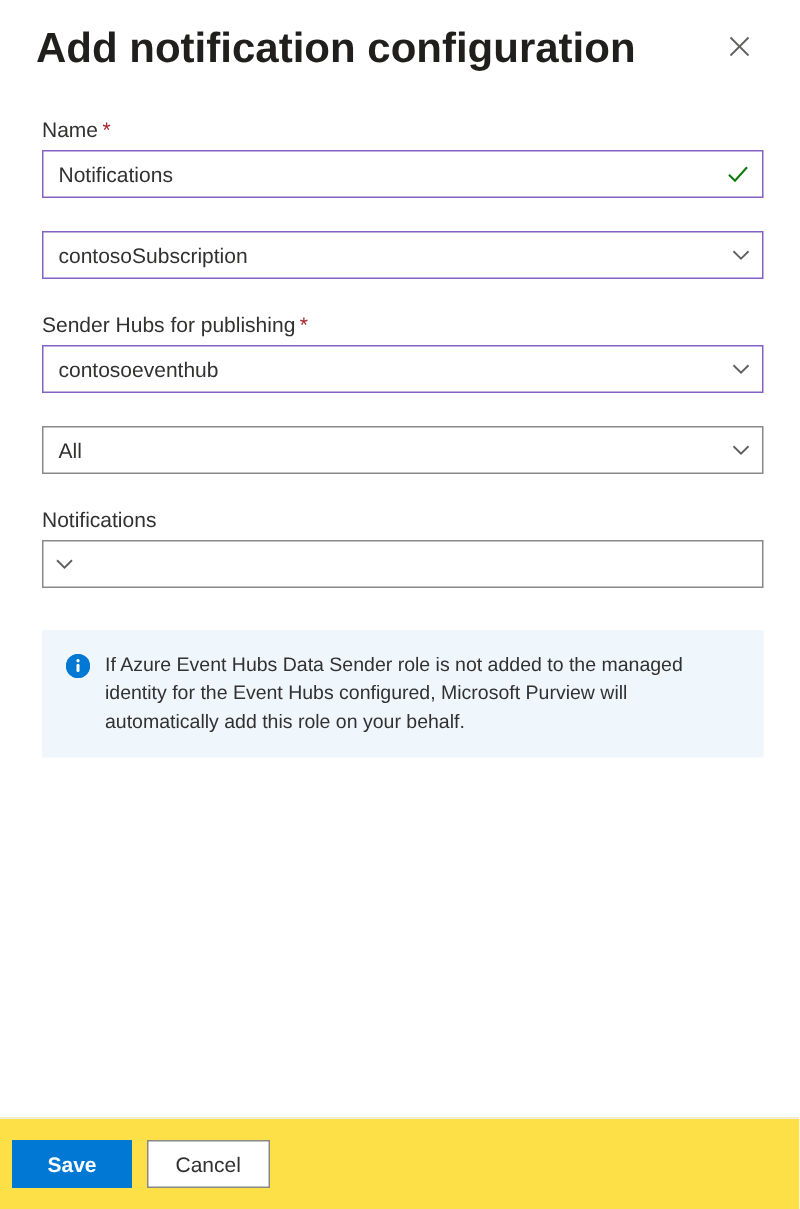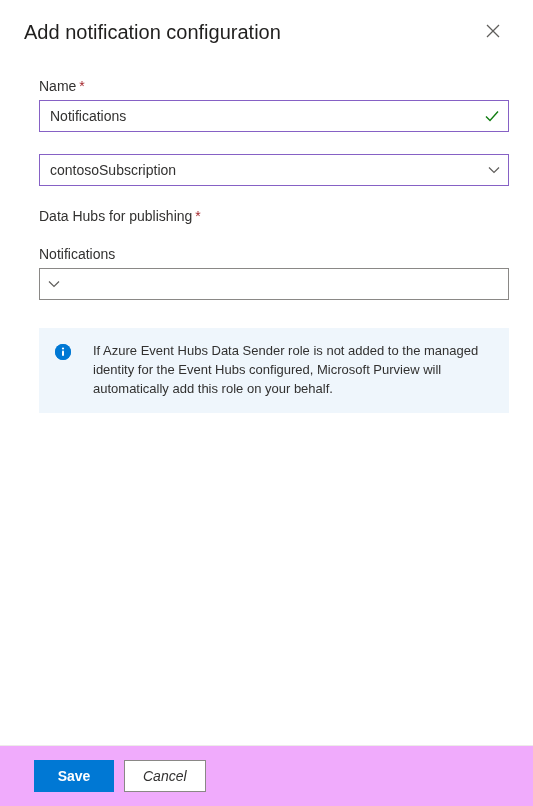--- a/index.html
+++ b/index.html
@@ -16,40 +16,40 @@
       position: relative;
       overflow: hidden;
     }
     .header {
       display: flex;
       justify-content: space-between;
       align-items: center;
       padding: 16px 24px 8px 24px;
     }
     .title {
-      font-size: 20px;
-      font-weight: 400;
+      font-size: 28px;
+      font-weight: 700;
       color: #201f1e;
     }
     .close-btn {
       width: 32px;
       height: 32px;
       display: flex;
       align-items: center;
       justify-content: center;
       cursor: pointer;
       background: transparent;
       border: none;
     }
     .close-btn svg {
       width: 14px;
       height: 14px;
     }
     .form-area {
-      padding: 22px 24px 0 39px;
+      padding: 22px 24px 0 28px;
     }
     .form-group {
       margin-bottom: 22px;
     }
     .form-label {
       font-size: 14px;
       color: #323130;
       margin-bottom: 6px;
       display: block;
     }
@@ -114,21 +114,21 @@
     .chevron svg {
       width: 12px;
       height: 12px;
       display: block;
     }
     .info-box {
       background: #eff6fc;
       padding: 14px 16px;
       display: flex;
       align-items: flex-start;
-      gap: 22px;
+      gap: 10px;
       margin-top: 28px;
     }
     .info-icon {
       flex-shrink: 0;
       width: 16px;
       height: 16px;
       background: #0078d4;
       border-radius: 50%;
       display: flex;
       align-items: center;
@@ -144,24 +144,24 @@
       font-size: 13px;
       line-height: 1.45;
       color: #323130;
     }
     .footer {
       position: absolute;
       left: 0;
       right: 0;
       bottom: 0;
       border-top: 1px solid #edebe9;
-      padding: 14px 34px;
+      padding: 14px 8px;
       display: flex;
       gap: 10px;
-      background: #f0abfc;
+      background: #fde047;
       align-items: center;
     }
     .btn {
       height: 32px;
       min-width: 80px;
       padding: 0 18px;
       font-size: 14px;
       font-family: inherit;
       cursor: pointer;
       border: none;
@@ -172,21 +172,20 @@
     .btn-primary {
       background: #0078d4;
       color: #ffffff;
       font-weight: 600;
       border: 1px solid #0078d4;
     }
     .btn-secondary {
       background: #ffffff;
       color: #323130;
       border: 1px solid #8a8886;
-      font-style: italic;
     }
   </style>
 </head>
 <body>
 
 <div class="header">
   <h1 class="title">Add notification configuration</h1>
   <button class="close-btn">
     <span>
       <svg viewBox="0 0 14 14" stroke="#605e5c" stroke-width="1.2" fill="none">
@@ -222,25 +221,41 @@
           </svg>
       </span>
     </div>
   </div>
 
   <div class="form-group">
   </div>
 
   <div class="form-group">
     <label class="form-label">
-      <span>Data Hubs for publishing</span><span class="required-asterisk">*</span>
+      <span>Sender Hubs for publishing</span><span class="required-asterisk">*</span>
     </label>
-  </div>
-
-  <div class="form-group">
+    <div class="dropdown highlighted">
+      <span class="dropdown-value">contosoeventhub</span>
+      <span class="chevron">
+        <svg viewBox="0 0 12 12" fill="none" stroke="#605e5c" stroke-width="1.2">
+            <polyline points="1,3.5 6,8.5 11,3.5"></polyline>
+          </svg>
+      </span>
+    </div>
+  </div>
+
+  <div class="form-group">
+    <div class="dropdown">
+      <span class="dropdown-value">All</span>
+      <span class="chevron">
+        <svg viewBox="0 0 12 12" fill="none" stroke="#605e5c" stroke-width="1.2">
+            <polyline points="1,3.5 6,8.5 11,3.5"></polyline>
+          </svg>
+      </span>
+    </div>
   </div>
 
   <div class="form-group">
     <label class="form-label">
       <span>Notifications</span>
     </label>
     <div class="dropdown">
       <span class="chevron">
         <svg viewBox="0 0 12 12" fill="none" stroke="#605e5c" stroke-width="1.2">
             <polyline points="1,3.5 6,8.5 11,3.5"></polyline>

